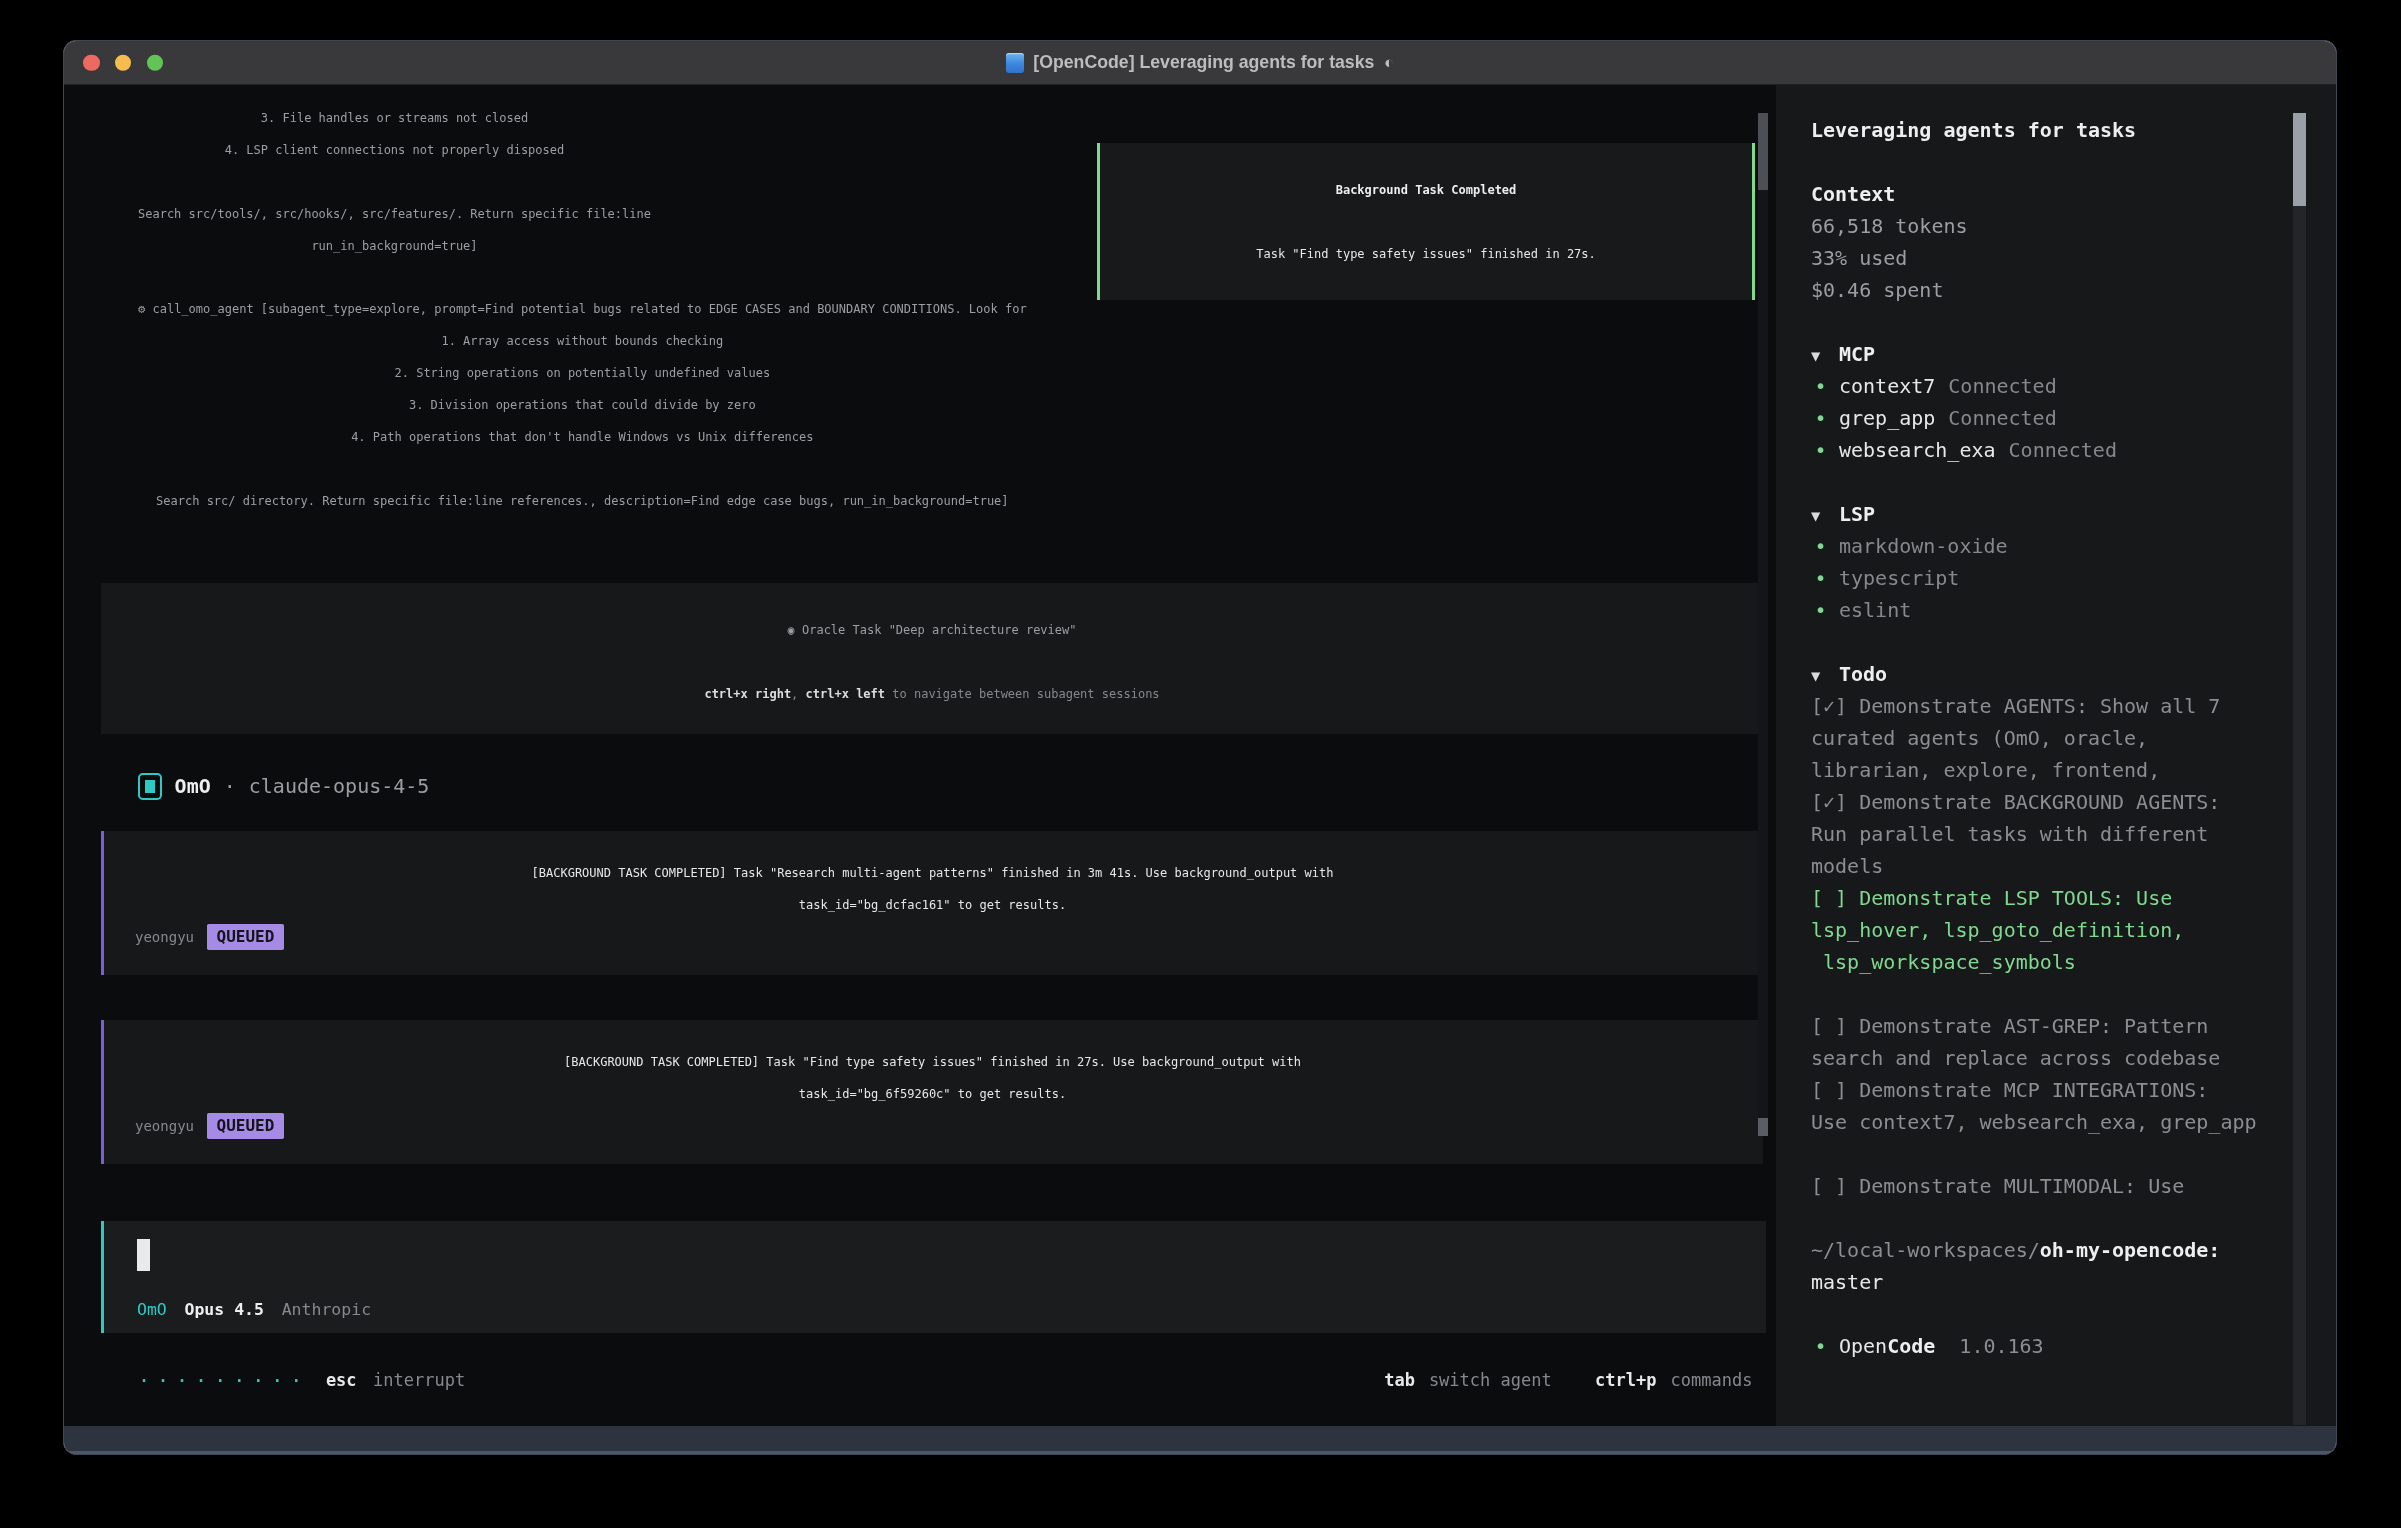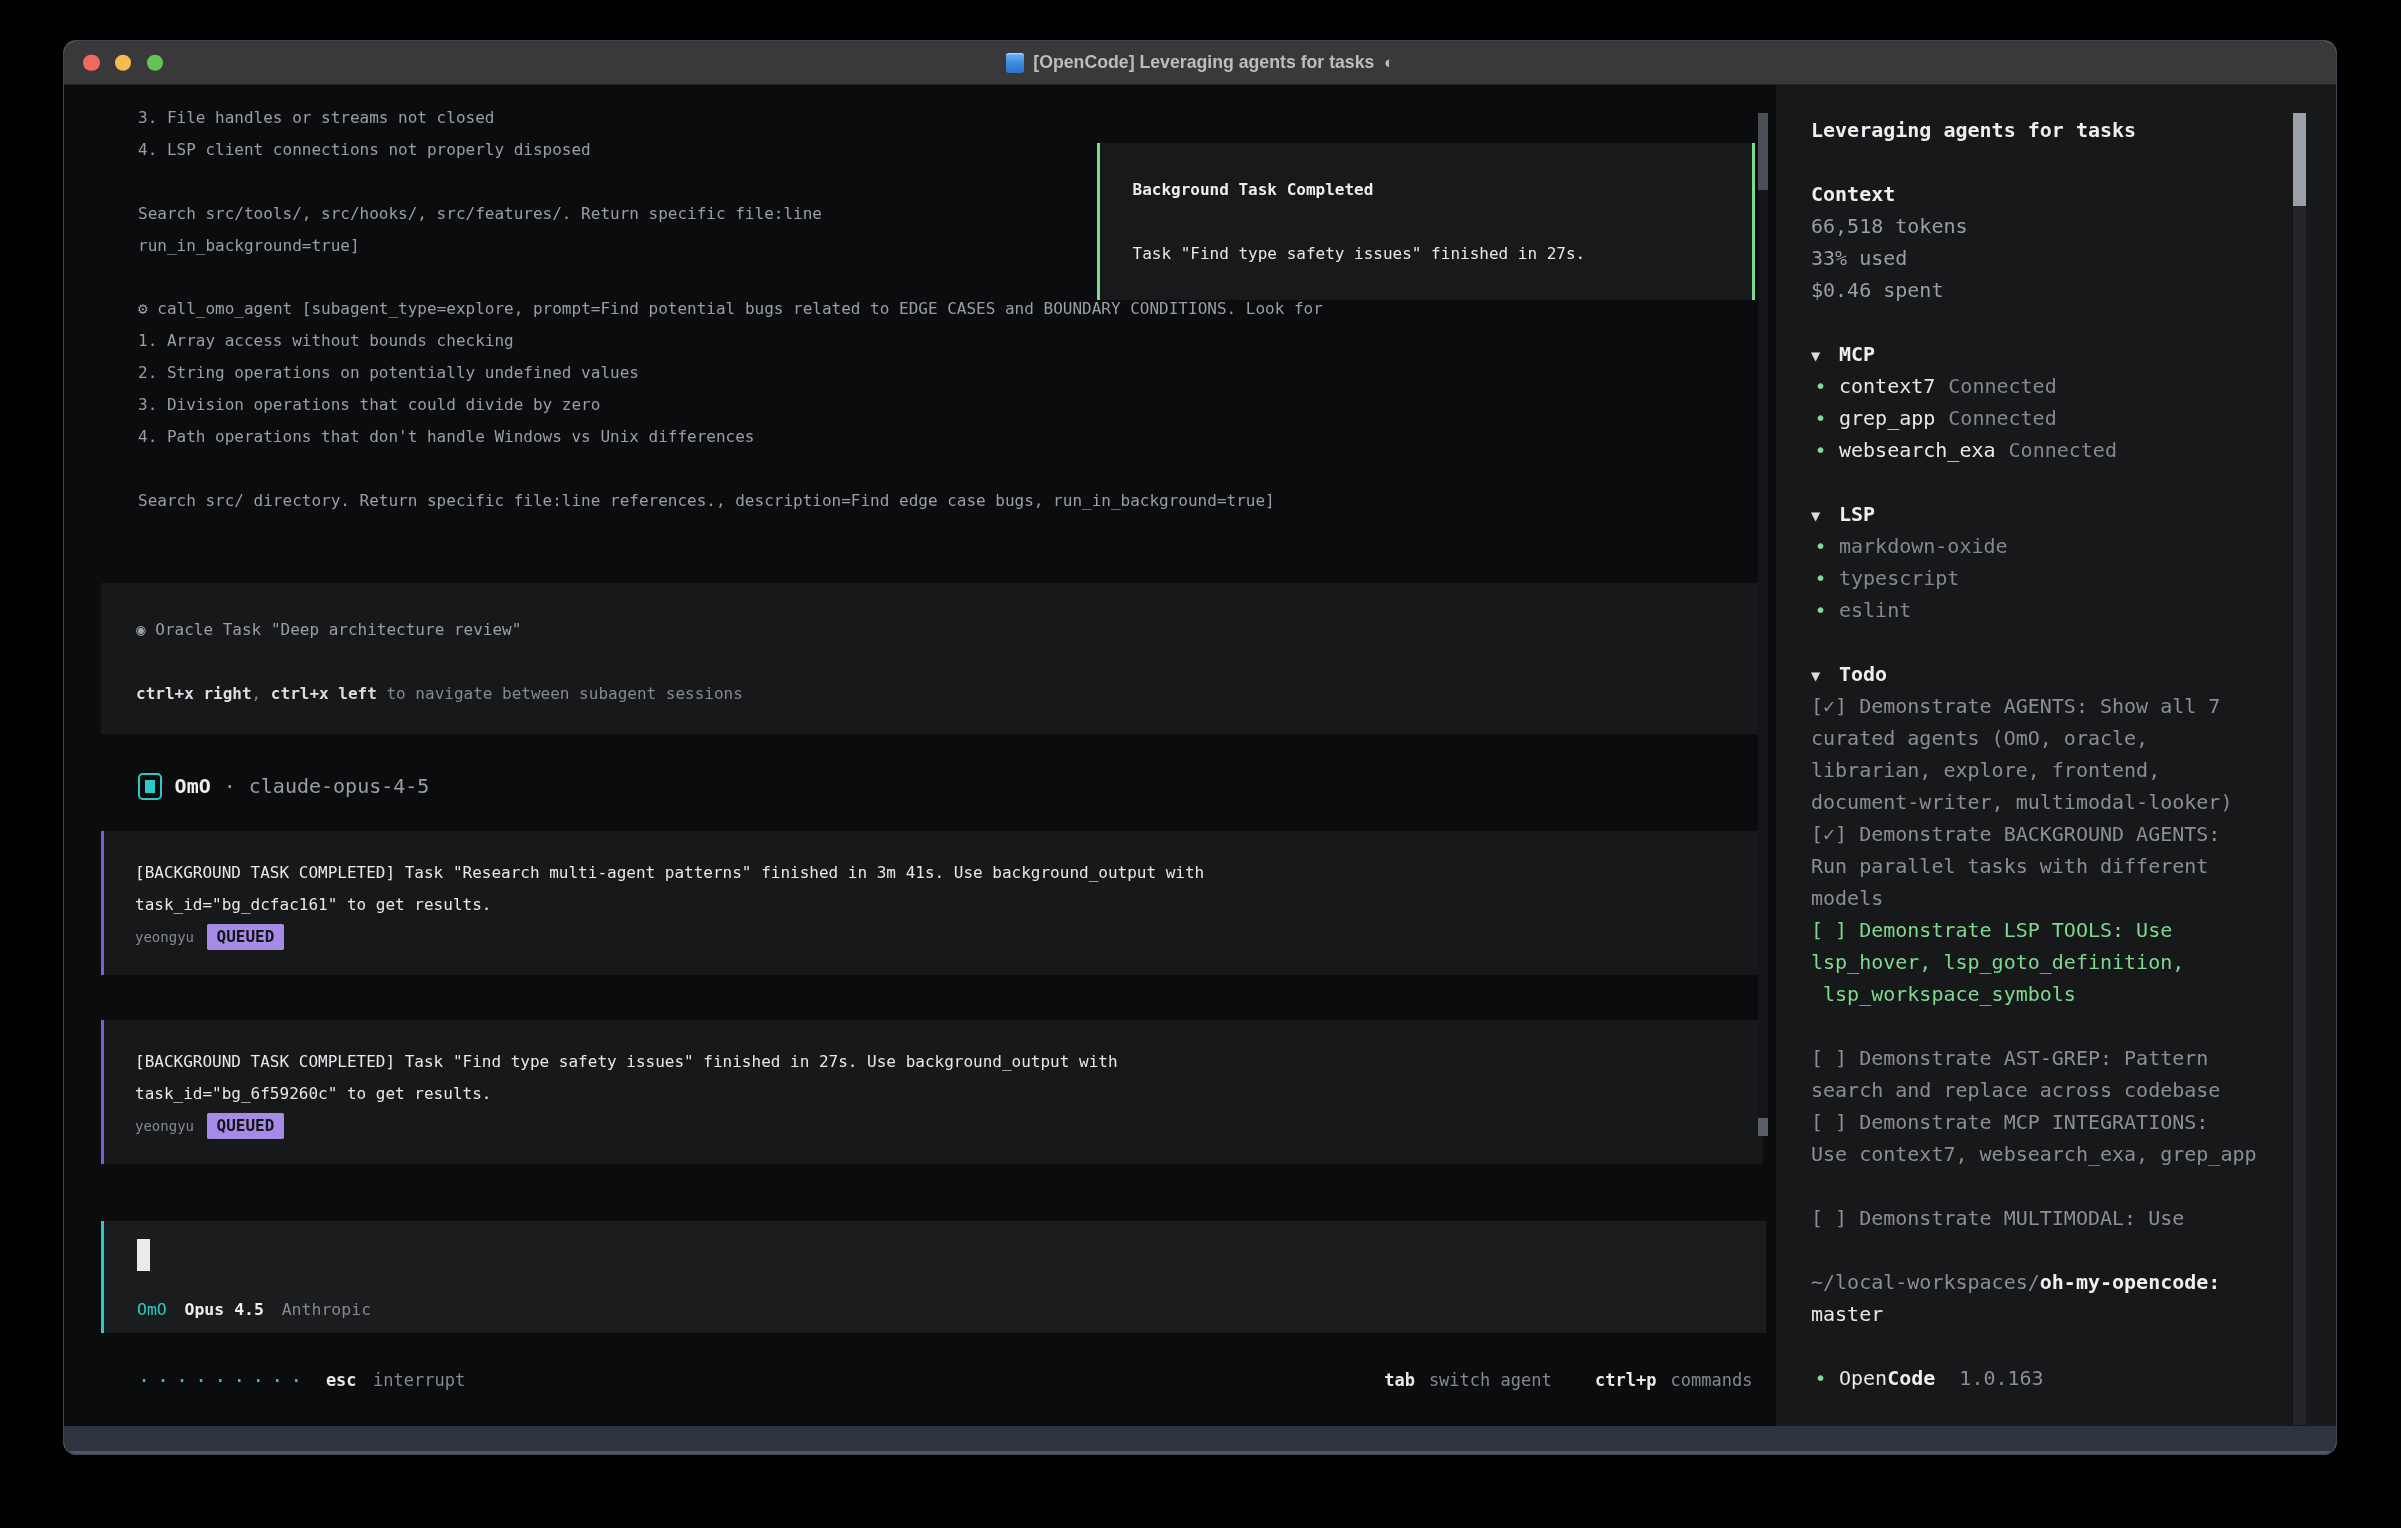--- a/index.html
+++ b/index.html
@@ -21,21 +21,21 @@
   .light.green{background:#61c455;}
   .titlewrap{display:flex;align-items:center;gap:9.5px;font-family:"Liberation Sans","DejaVu Sans",sans-serif;
     font-weight:700;font-size:17.7px;color:#bcbdbf;}
   .winicon{width:17.7px;height:20px;border-radius:3px;background:linear-gradient(180deg,#6cb4f2 0%,#3c86dd 55%,#2f74c8 100%);
     box-shadow:inset 0 1.2px 0 rgba(255,255,255,.45);}
   .title-progress{font-size:16.5px;color:#bcbdbf;}
 
   
   .content{display:flex;position:relative;background:#0b0c0e;}
   .main{flex:1;position:relative;background:#0b0c0e;}
-  .ln{height:32px;line-height:32px;font-size:16px;white-space:pre;}
+  .ln{height:32px;line-height:32px;font-size:12px;white-space:pre;text-align:center;}
   .t-gray{color:#9b9ea3;}
   .t-dgray{color:#85888d;}
   .t-white{color:#e7e8ea;}
   .t-bold{color:#eceef0;font-weight:bold;}
 
   .topscroll{position:absolute;left:74px;top:16.5px;}
   .toolblock{position:absolute;left:74px;top:208px;}
   .gear{color:#9b9ea3;}
 
   .box{background:#17181a;position:absolute;}
@@ -227,21 +227,20 @@
       <div class="sbline"><span class="bullet">•</span><span class="t-dgray">markdown-oxide</span></div>
       <div class="sbline"><span class="bullet">•</span><span class="t-dgray">typescript</span></div>
       <div class="sbline"><span class="bullet">•</span><span class="t-dgray">eslint</span></div>
       <div class="sbline"></div>
 
       <div class="sbline t-bold"><span class="arrow">▼</span><span>Todo</span></div>
 
       <div class="sbline todo-done">[✓] Demonstrate AGENTS: Show all 7</div>
       <div class="sbline todo-done">curated agents (OmO, oracle,</div>
       <div class="sbline todo-done">librarian, explore, frontend,</div>
-      <div class="sbline todo-done">document-writer, multimodal-looker)</div>
 
       <div class="sbline todo-done">[✓] Demonstrate BACKGROUND AGENTS:</div>
       <div class="sbline todo-done">Run parallel tasks with different</div>
       <div class="sbline todo-done">models</div>
 
       <div class="sbline todo-active">[ ] Demonstrate LSP TOOLS: Use</div>
       <div class="sbline todo-active">lsp_hover, lsp_goto_definition,</div>
       <div class="sbline todo-active"> lsp_workspace_symbols</div>
       <div class="sbline"></div>
 

